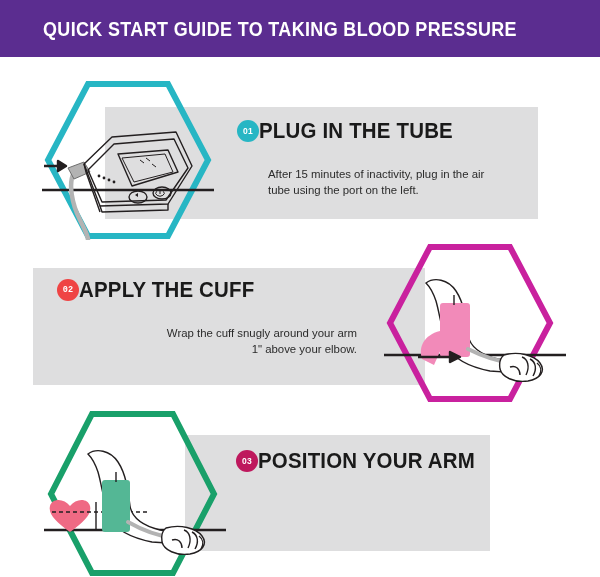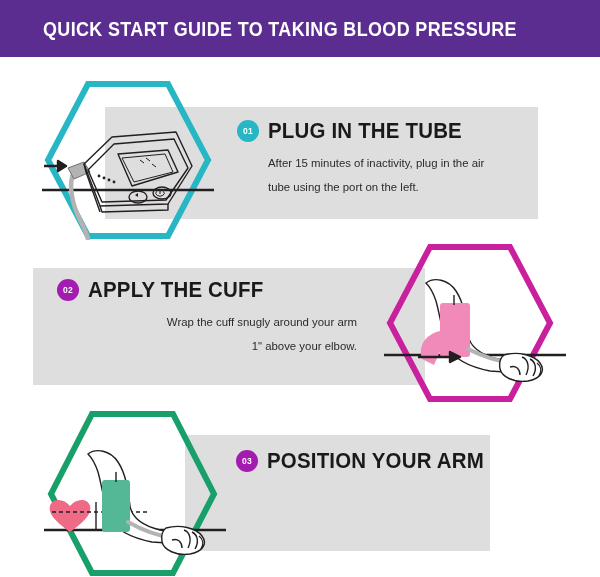--- a/index.html
+++ b/index.html
@@ -37,38 +37,38 @@
   .hex-wrap{position:absolute;}
   #hex1{left:28px;top:0px;width:200px;height:160px;}
   #hex2{left:370px;top:-2px;width:200px;height:160px;}
   #hex3{left:30px;top:0px;width:205px;height:167px;}
 
   .text-block{position:absolute;}
   #txt1{left:237px;top:40px;width:300px;}
   #txt2{left:57px;top:34px;width:300px;}
   #txt3{left:236px;top:40px;width:300px;}
 
-  .head-line{display:flex;align-items:center;gap:9px;}
+  .head-line{display:flex;align-items:center;}
   .badge{
     flex:0 0 auto;width:22px;height:22px;border-radius:50%;
     display:flex;align-items:center;justify-content:center;
     color:#ffffff;font-size:8.5px;font-weight:bold;letter-spacing:0.2px;
   }
   .badge.teal{background:#27b6c4;}
-  .badge.magenta{background:#a21caf;}
-  .badge.green{background:#a21caf;}
+  .badge.magenta{background:#ef4444;font-family:Liberation Mono, monospace;}
+  .badge.green{background:#be185d;}
 
   .step-title{
     color:#1a1a1a;font-size:22px;font-weight:bold;letter-spacing:0.2px;
     white-space:nowrap;line-height:1;
     font-family:"Liberation Sans Narrow","Liberation Sans",sans-serif;
     transform:scaleX(0.93);transform-origin:left center;
   }
   .step-body{
-    margin-top:9px;color:#2b2b2b;font-size:11.4px;line-height:24px;
+    margin-top:24px;color:#2b2b2b;font-size:11.4px;line-height:16px;
     white-space:pre-line;
   }
   #txt2 .step-body{margin-left:3px;text-align:right;}
   #txt1 .step-body,#txt3 .step-body{margin-left:31px;}
 </style>
 </head>
 <body>
 
 <div class="page">
 

